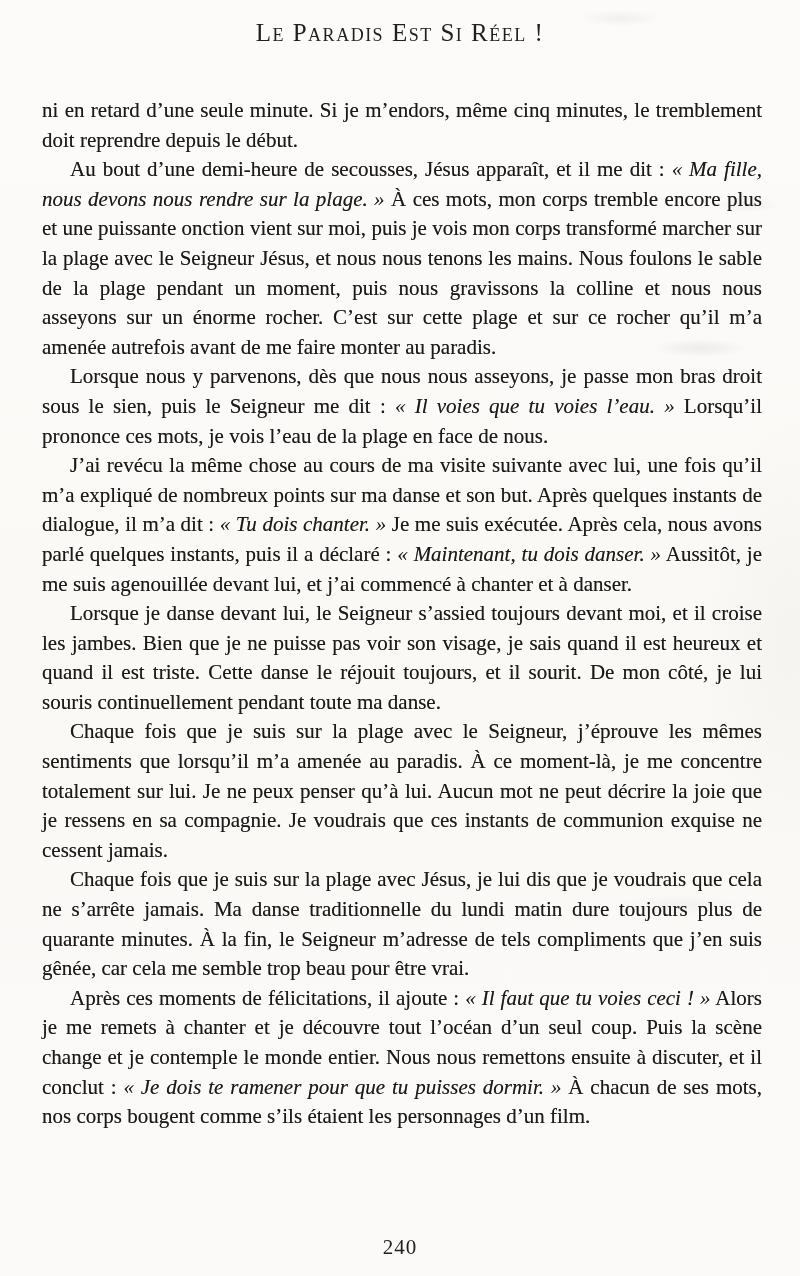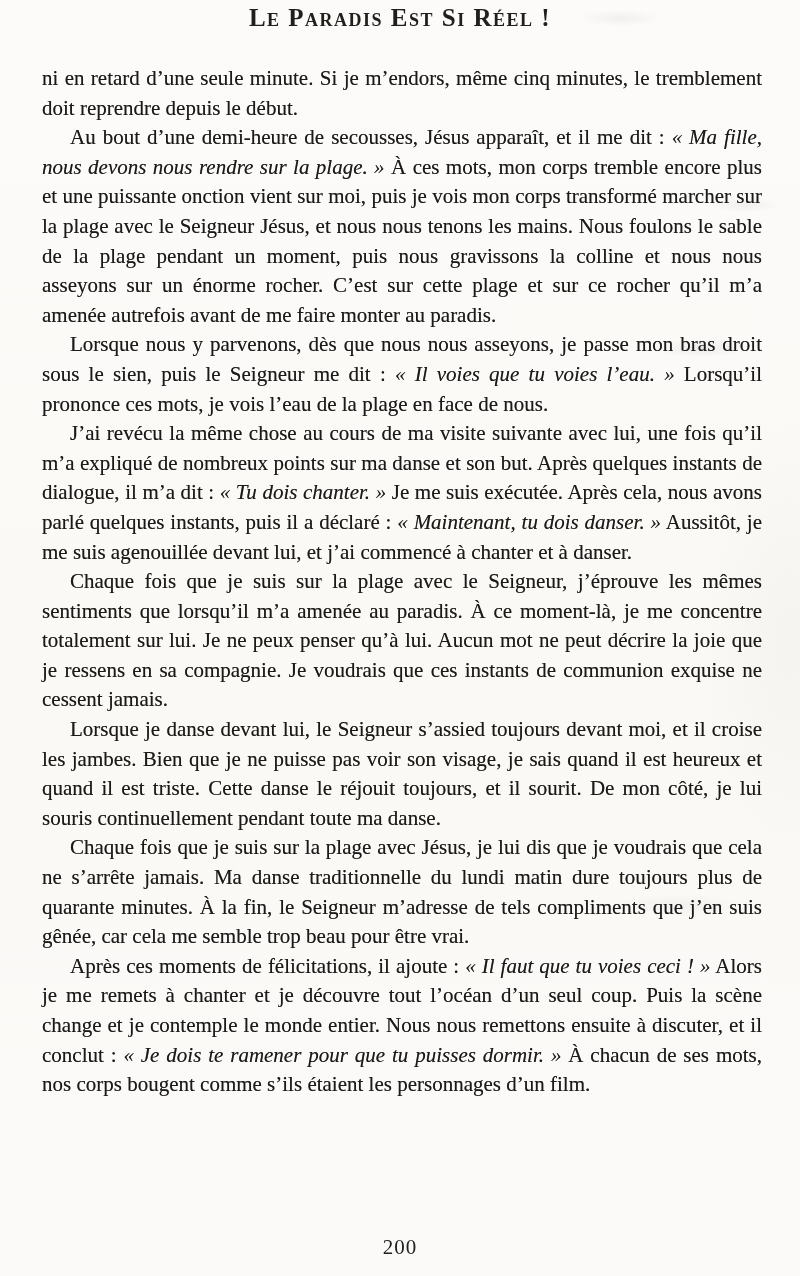--- a/index.html
+++ b/index.html
@@ -22,24 +22,24 @@
     background:
       radial-gradient(ellipse 70px 14px at 700px 348px, rgba(110,110,110,0.10), transparent 70%),
       radial-gradient(ellipse 50px 12px at 745px 205px, rgba(110,110,110,0.08), transparent 70%),
       radial-gradient(ellipse 60px 12px at 620px 18px,  rgba(110,110,110,0.08), transparent 70%),
       radial-gradient(ellipse 90px 16px at 680px 905px, rgba(110,110,110,0.06), transparent 70%),
       radial-gradient(ellipse 120px 300px at 790px 640px, rgba(140,140,140,0.05), transparent 75%),
       linear-gradient(180deg, #fcfbf9 0%, #faf9f6 55%, #fbfaf8 100%);
   }
   .title {
     margin: 0;
-    padding-top: 4px;
+    padding-top: 19px;
     text-align: center;
     font-size: 25px;
-    font-weight: 700;
+    font-weight: 400;
     font-variant: small-caps;
     letter-spacing: 1.5px;
     color: #211f1c;
   }
   .body-text {
     display: block;
     position: absolute;
     top: 64px;
     left: 42px;
     right: 38px;
@@ -47,20 +47,21 @@
     font-size: 21px;
     line-height: 29.6px;
     text-shadow: 0 0 0.5px rgba(30,28,25,0.55);
   }
   .para {
     margin: 0;
     text-indent: 28px;
   }
   .para.no-indent {
     text-indent: 0;
+    margin-top: 32px;
   }
   .para em {
     font-style: italic;
   }
   .page-number {
     position: absolute;
     bottom: 16px;
     left: 0;
     width: 100%;
     text-align: center;
@@ -73,20 +74,20 @@
 <body>
 
 <div class="page">
   <h1 class="title">Le Paradis Est Si Réel !</h1>
 
   <main class="body-text">
       <p class="para no-indent"><span>ni en retard d’une seule minute. Si je m’endors, même cinq minutes, le tremblement doit reprendre depuis le début.</span></p>
       <p class="para"><span>Au bout d’une demi-heure de secousses, Jésus apparaît, et il me dit : </span><em>« Ma fille, nous devons nous rendre sur la plage. »</em><span> À ces mots, mon corps tremble encore plus et une puissante onction vient sur moi, puis je vois mon corps transformé marcher sur la plage avec le Seigneur Jésus, et nous nous tenons les mains. Nous foulons le sable de la plage pendant un moment, puis nous gravissons la colline et nous nous asseyons sur un énorme rocher. C’est sur cette plage et sur ce rocher qu’il m’a amenée autrefois avant de me faire monter au paradis.</span></p>
       <p class="para"><span>Lorsque nous y parvenons, dès que nous nous asseyons, je passe mon bras droit sous le sien, puis le Seigneur me dit : </span><em>« Il voies que tu voies l’eau. »</em><span> Lorsqu’il prononce ces mots, je vois l’eau de la plage en face de nous.</span></p>
       <p class="para"><span>J’ai revécu la même chose au cours de ma visite suivante avec lui, une fois qu’il m’a expliqué de nombreux points sur ma danse et son but. Après quelques instants de dialogue, il m’a dit : </span><em>« Tu dois chanter. »</em><span> Je me suis exécutée. Après cela, nous avons parlé quelques instants, puis il a déclaré : </span><em>« Maintenant, tu dois danser. »</em><span> Aussitôt, je me suis agenouillée devant lui, et j’ai commencé à chanter et à danser.</span></p>
+      <p class="para"><span>Lorsque je danse devant lui, le Seigneur s’assied toujours devant moi, et il croise les jambes. Bien que je ne puisse pas voir son visage, je sais quand il est heureux et quand il est triste. Cette danse le réjouit toujours, et il sourit. De mon côté, je lui souris continuellement pendant toute ma danse.</span></p>
       <p class="para"><span>Chaque fois que je suis sur la plage avec le Seigneur, j’éprouve les mêmes sentiments que lorsqu’il m’a amenée au paradis. À ce moment-là, je me concentre totalement sur lui. Je ne peux penser qu’à lui. Aucun mot ne peut décrire la joie que je ressens en sa compagnie. Je voudrais que ces instants de communion exquise ne cessent jamais.</span></p>
-      <p class="para"><span>Lorsque je danse devant lui, le Seigneur s’assied toujours devant moi, et il croise les jambes. Bien que je ne puisse pas voir son visage, je sais quand il est heureux et quand il est triste. Cette danse le réjouit toujours, et il sourit. De mon côté, je lui souris continuellement pendant toute ma danse.</span></p>
       <p class="para"><span>Chaque fois que je suis sur la plage avec Jésus, je lui dis que je voudrais que cela ne s’arrête jamais. Ma danse traditionnelle du lundi matin dure toujours plus de quarante minutes. À la fin, le Seigneur m’adresse de tels compliments que j’en suis gênée, car cela me semble trop beau pour être vrai.</span></p>
       <p class="para"><span>Après ces moments de félicitations, il ajoute : </span><em>« Il faut que tu voies ceci ! »</em><span> Alors je me remets à chanter et je découvre tout l’océan d’un seul coup. Puis la scène change et je contemple le monde entier. Nous nous remettons ensuite à discuter, et il conclut : </span><em>« Je dois te ramener pour que tu puisses dormir. »</em><span> À chacun de ses mots, nos corps bougent comme s’ils étaient les personnages d’un film.</span></p>
     </main>
 
-  <div class="page-number">200</div>
+  <div class="page-number">240</div>
 </div>
 
 </body></html>

